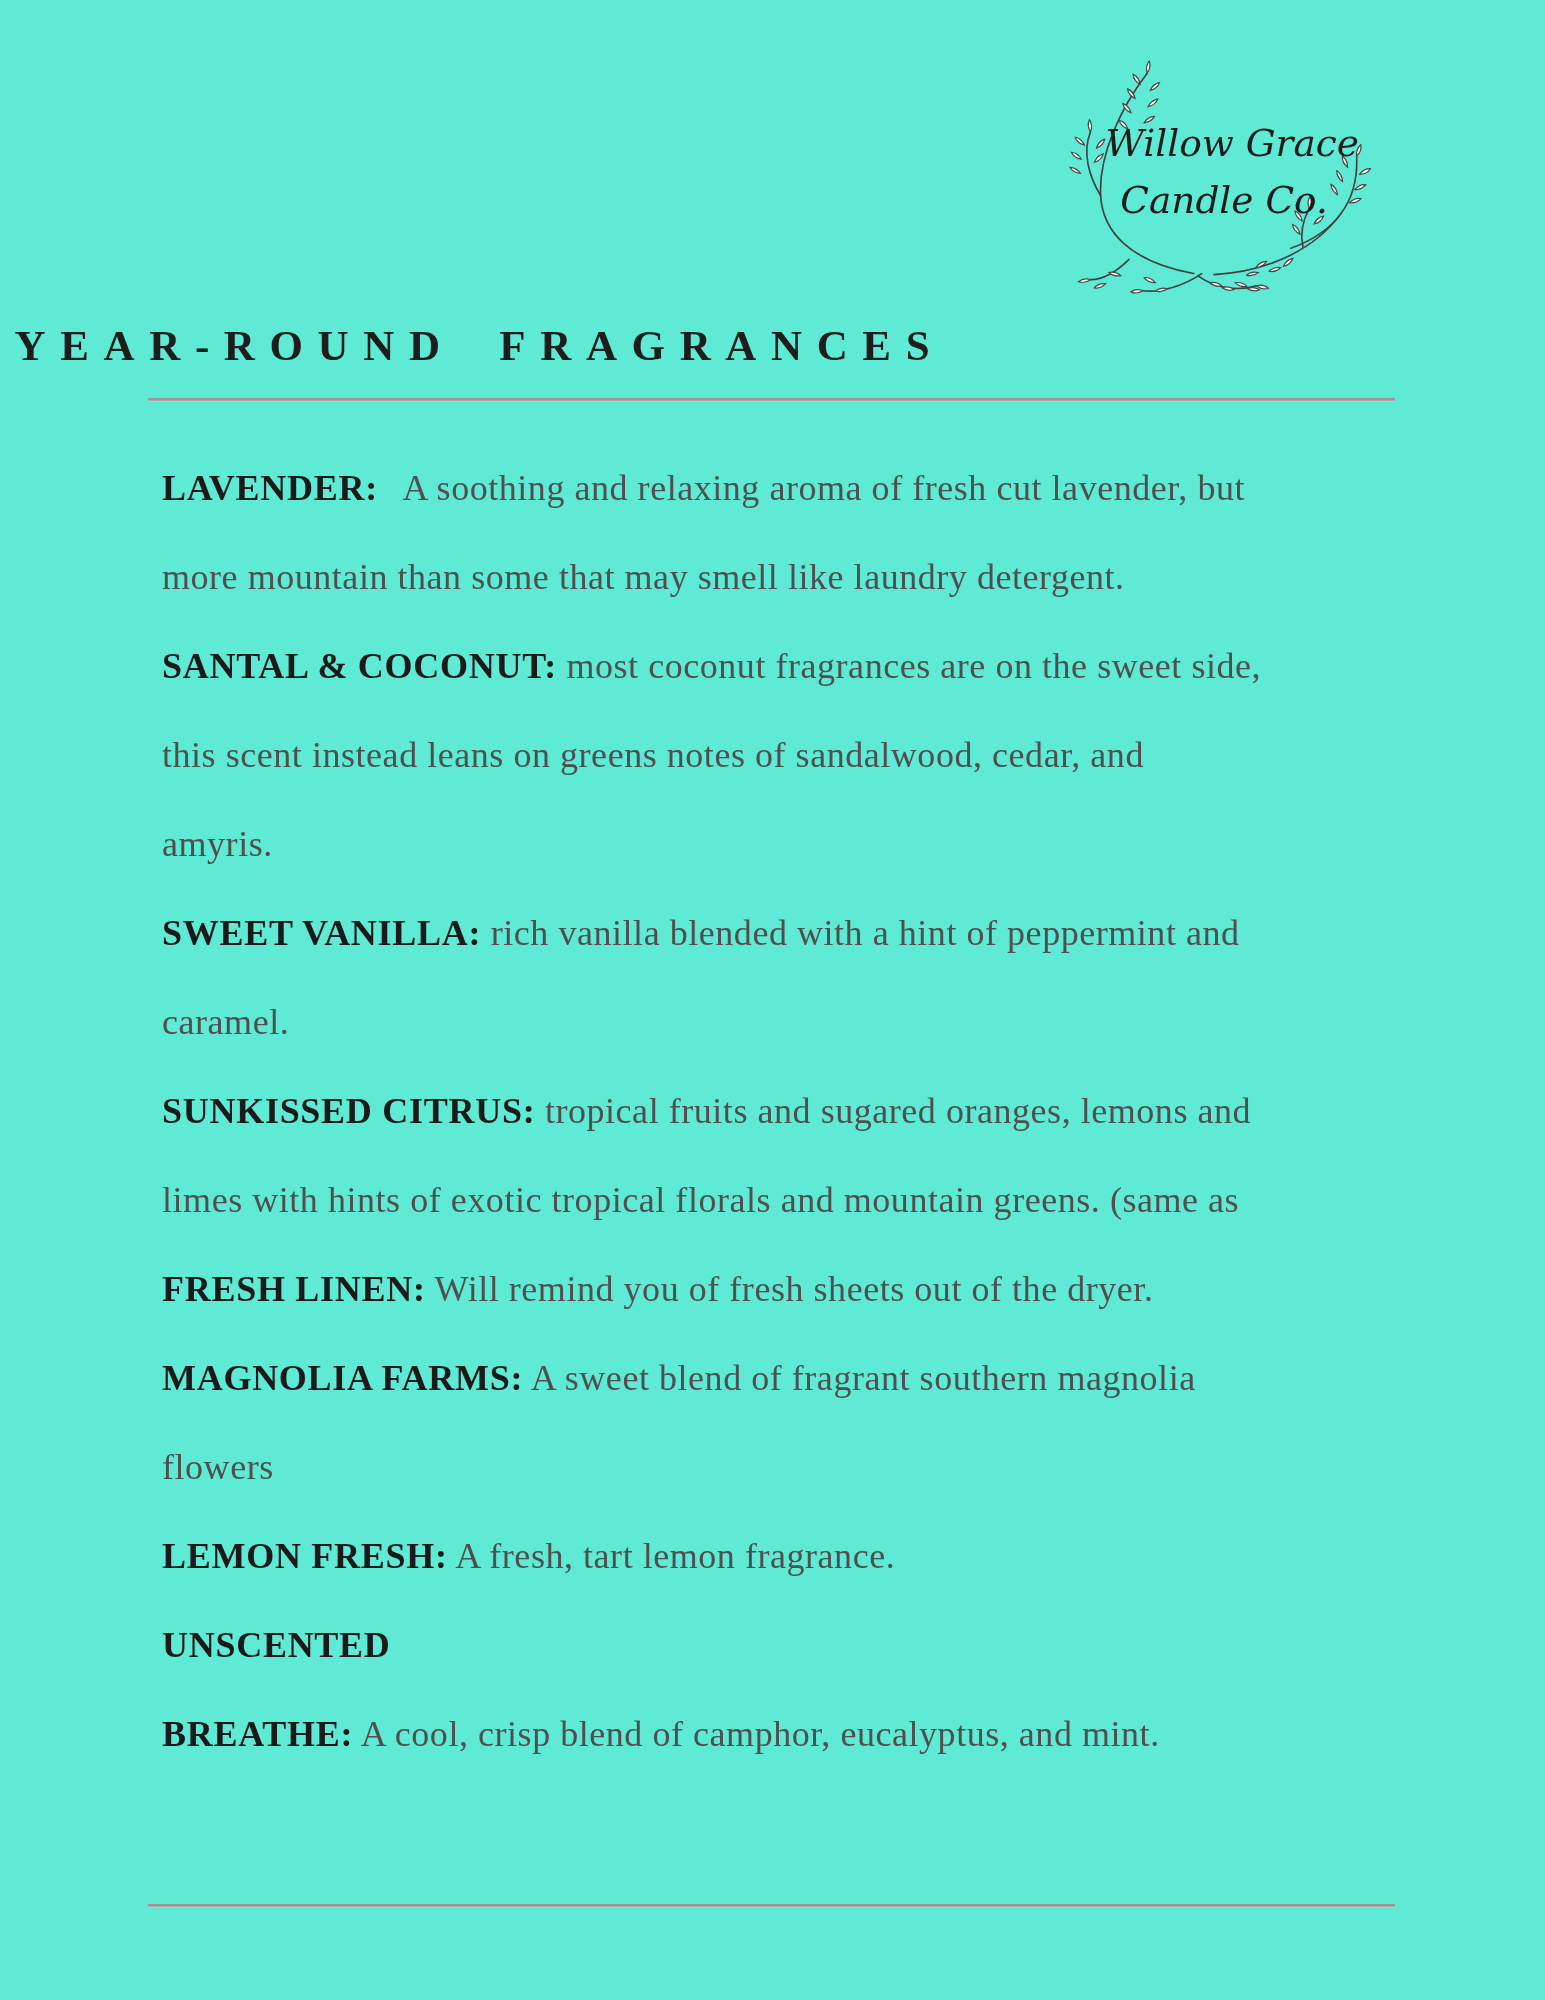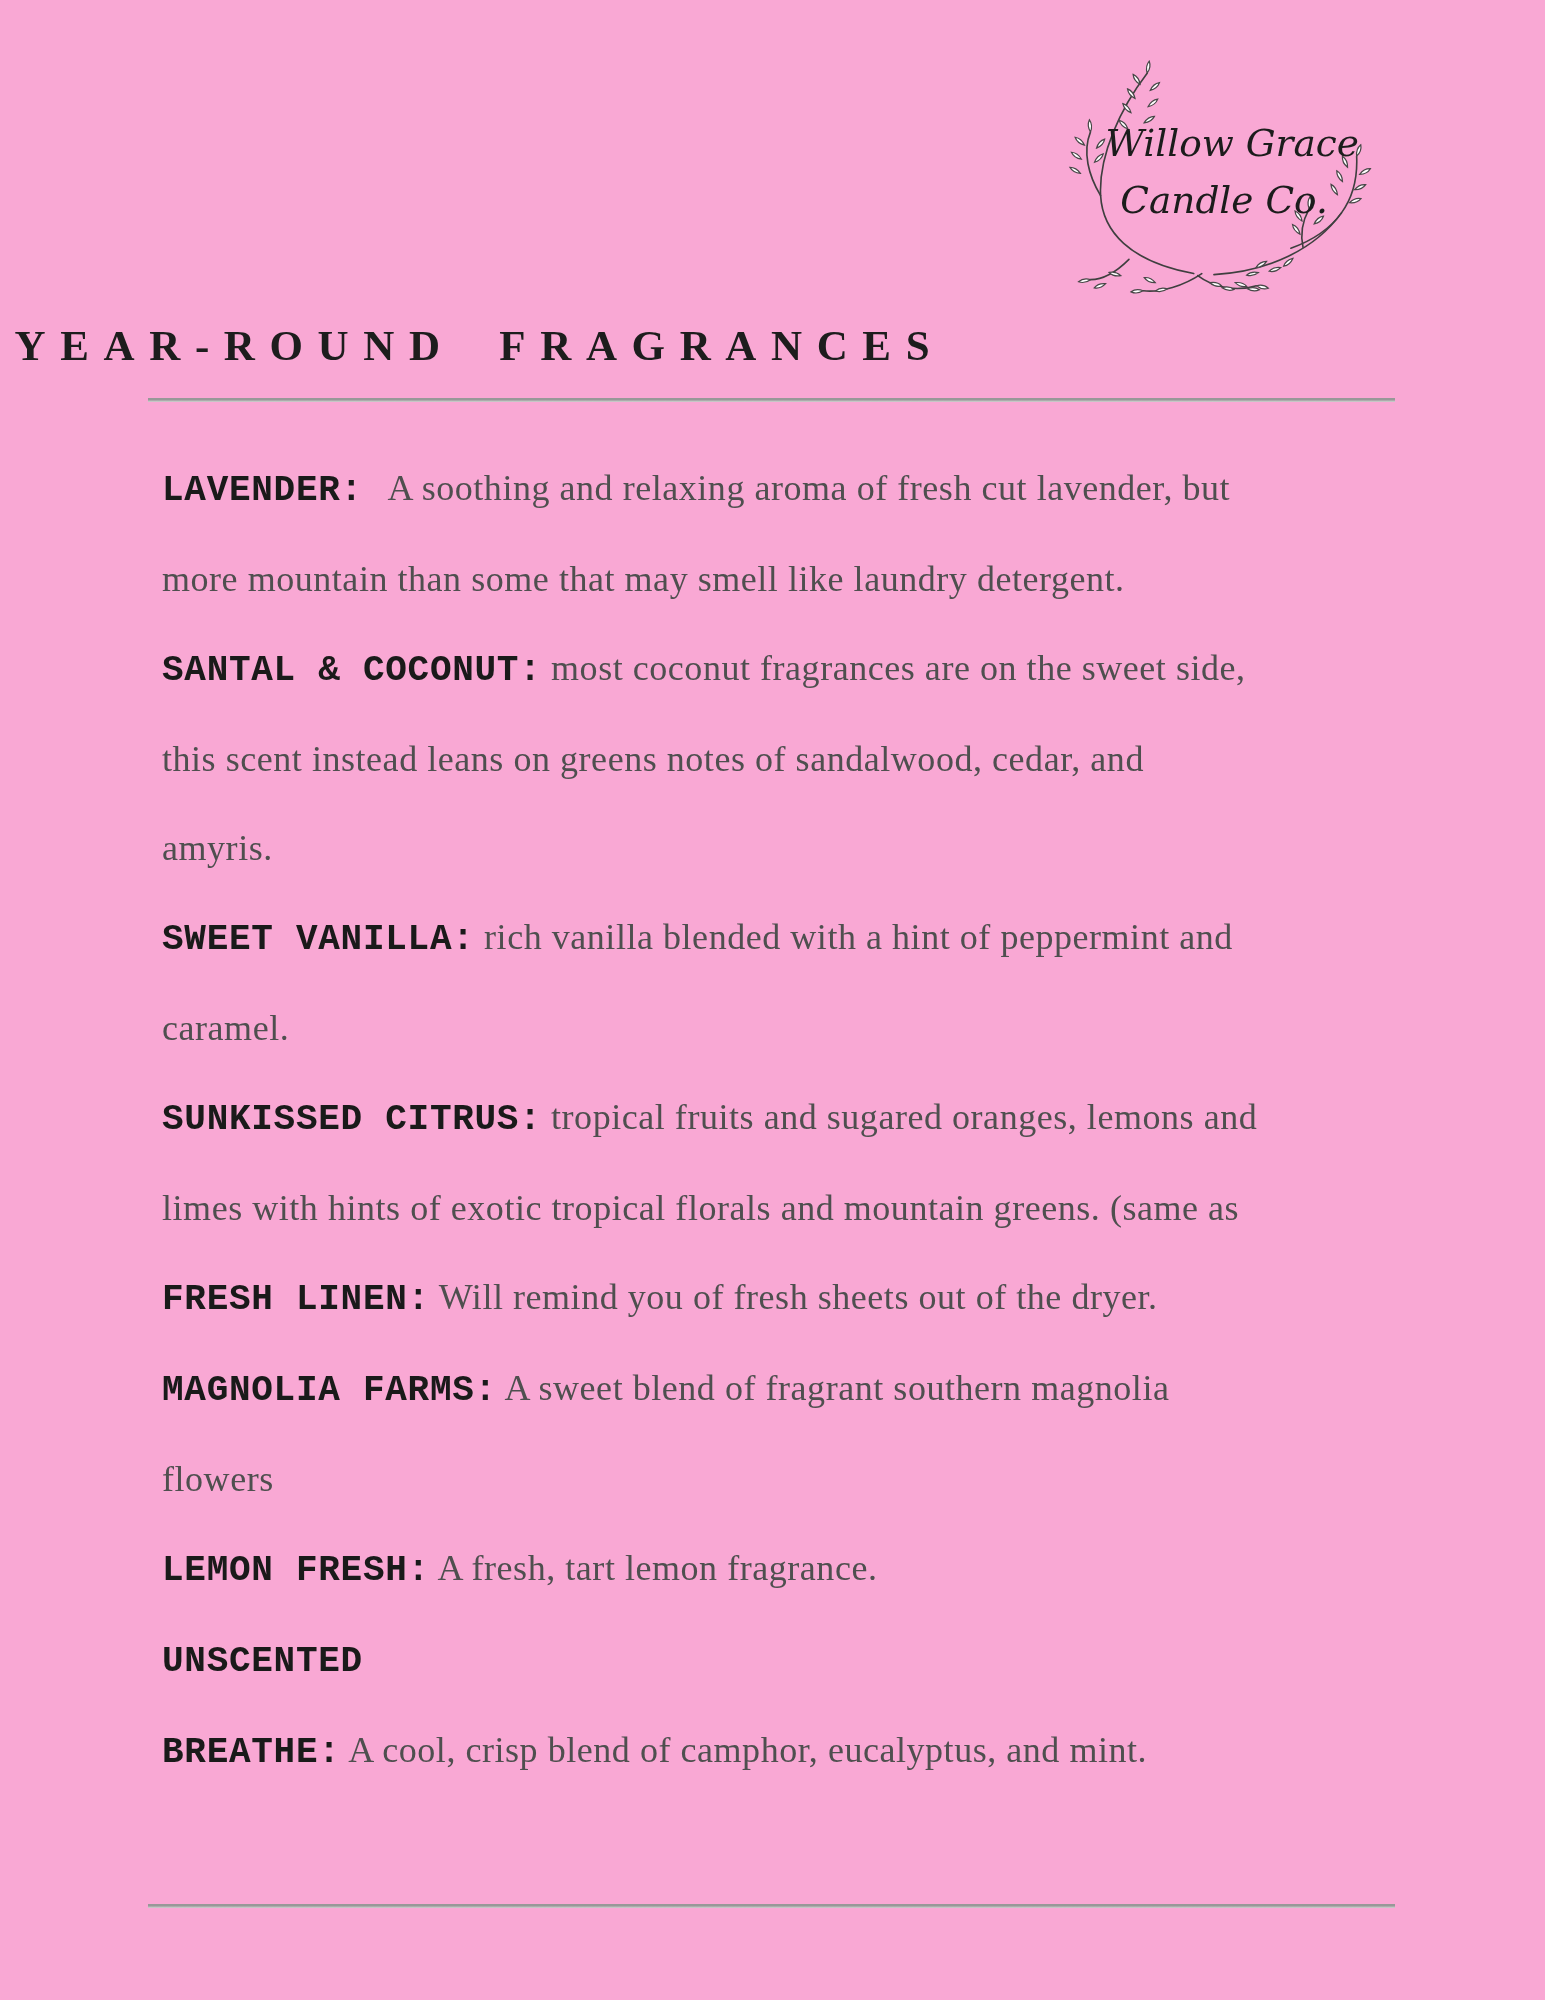--- a/index.html
+++ b/index.html
@@ -1,20 +1,20 @@
 <!DOCTYPE html>
 <html><head>
 <meta charset="utf-8">
 <style>
   html, body { margin: 0; padding: 0; background: #ffffff; }
   .page {
     position: relative;
     width: 1545px;
     height: 2000px;
-    background: #f9a8d4;
+    background: #5eead4;
     font-family: "Liberation Serif", "DejaVu Serif", serif;
     overflow: hidden;
   }
   .logo {
     position: absolute;
     top: 58px;
     left: 1050px;
     width: 336px;
     height: 250px;
   }
@@ -52,21 +52,20 @@
     line-height: 89px;
     white-space: nowrap;
     font-size: 36px;
     color: #4f4f4f;
     letter-spacing: 0.015em;
   }
   .label {
     font-weight: bold;
     color: #1a1a1a;
     letter-spacing: 0.02em;
-    font-family: Liberation Mono, monospace;
   }
   .wide-gap { margin-left: 0.42em; }
 </style>
 </head>
 <body>
 
 <div class="page">
 
   <div class="logo">
     <svg viewBox="0 0 332 245" width="336" height="250">

